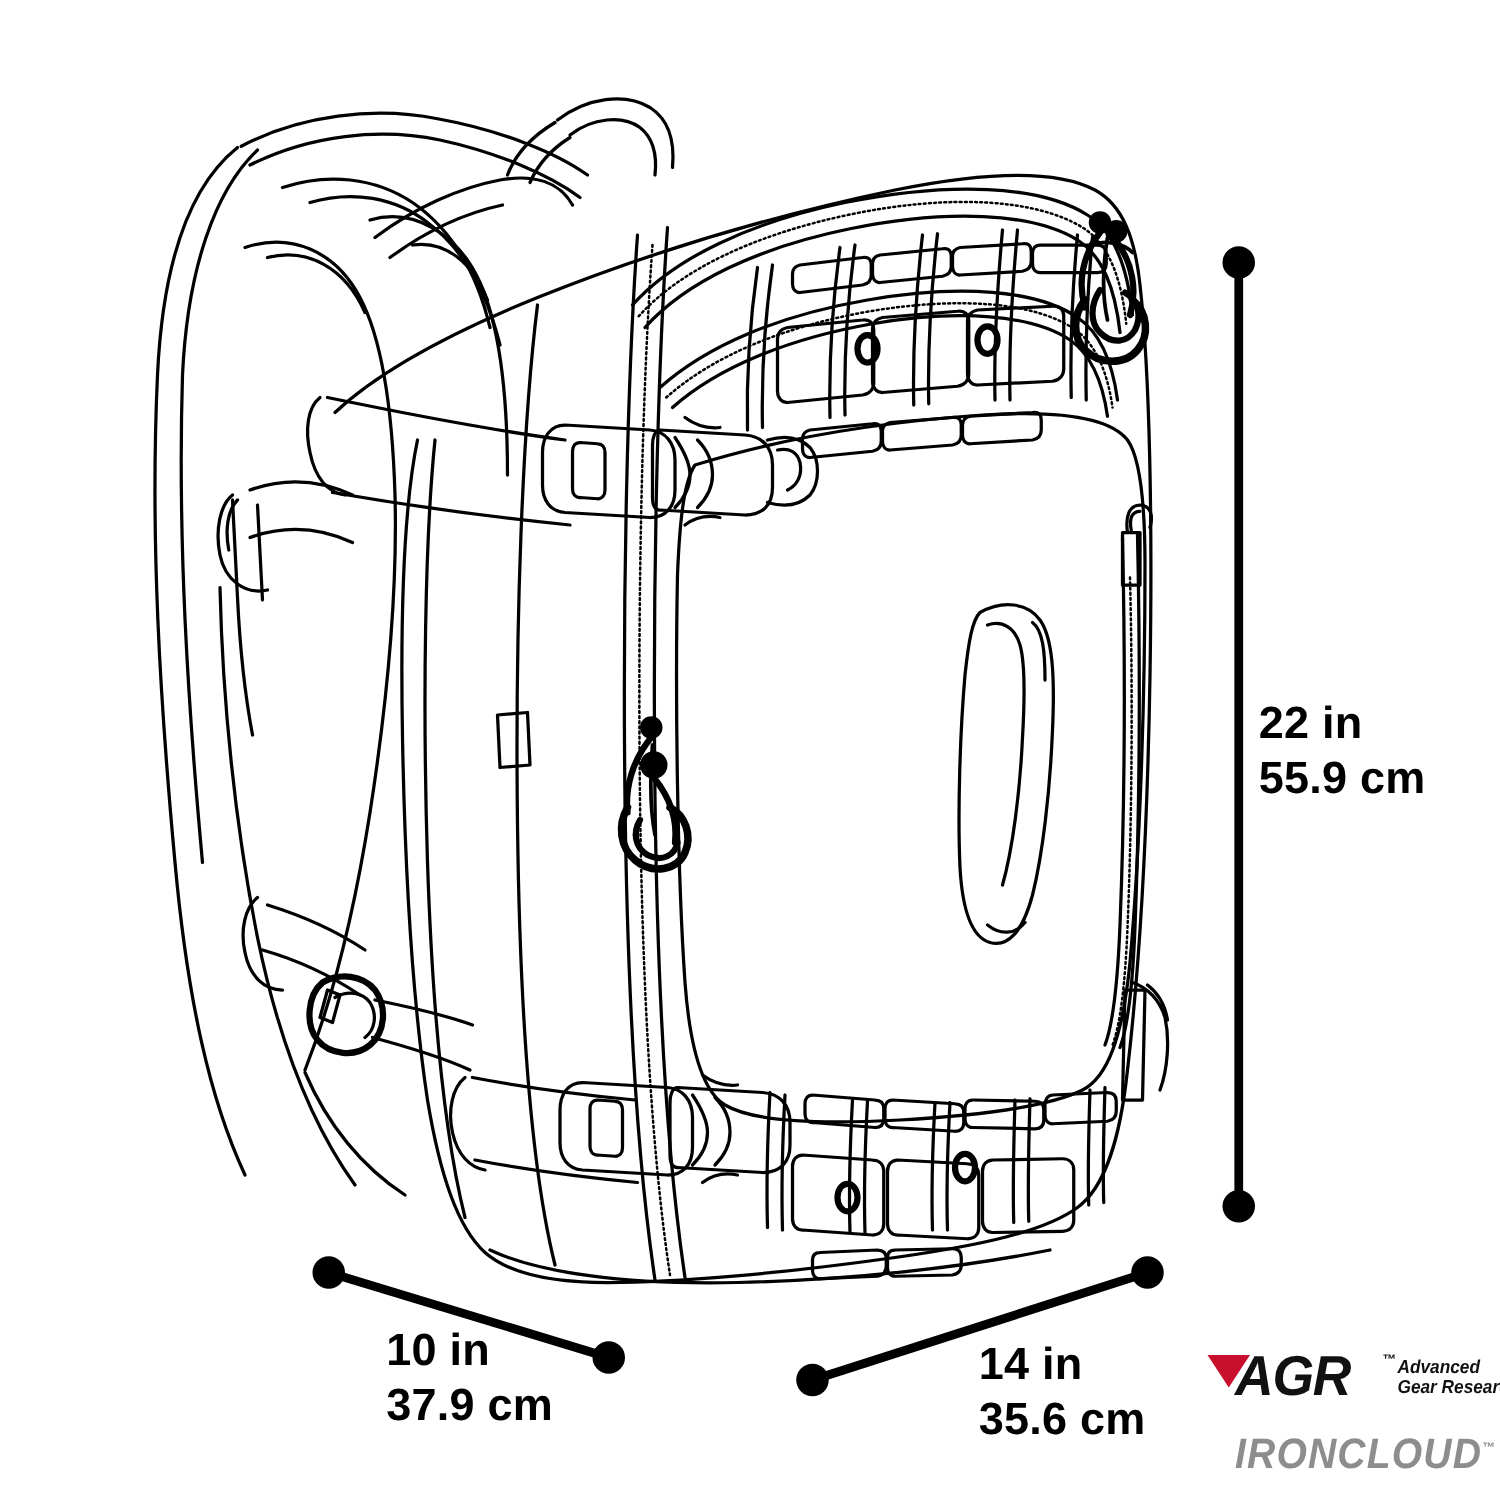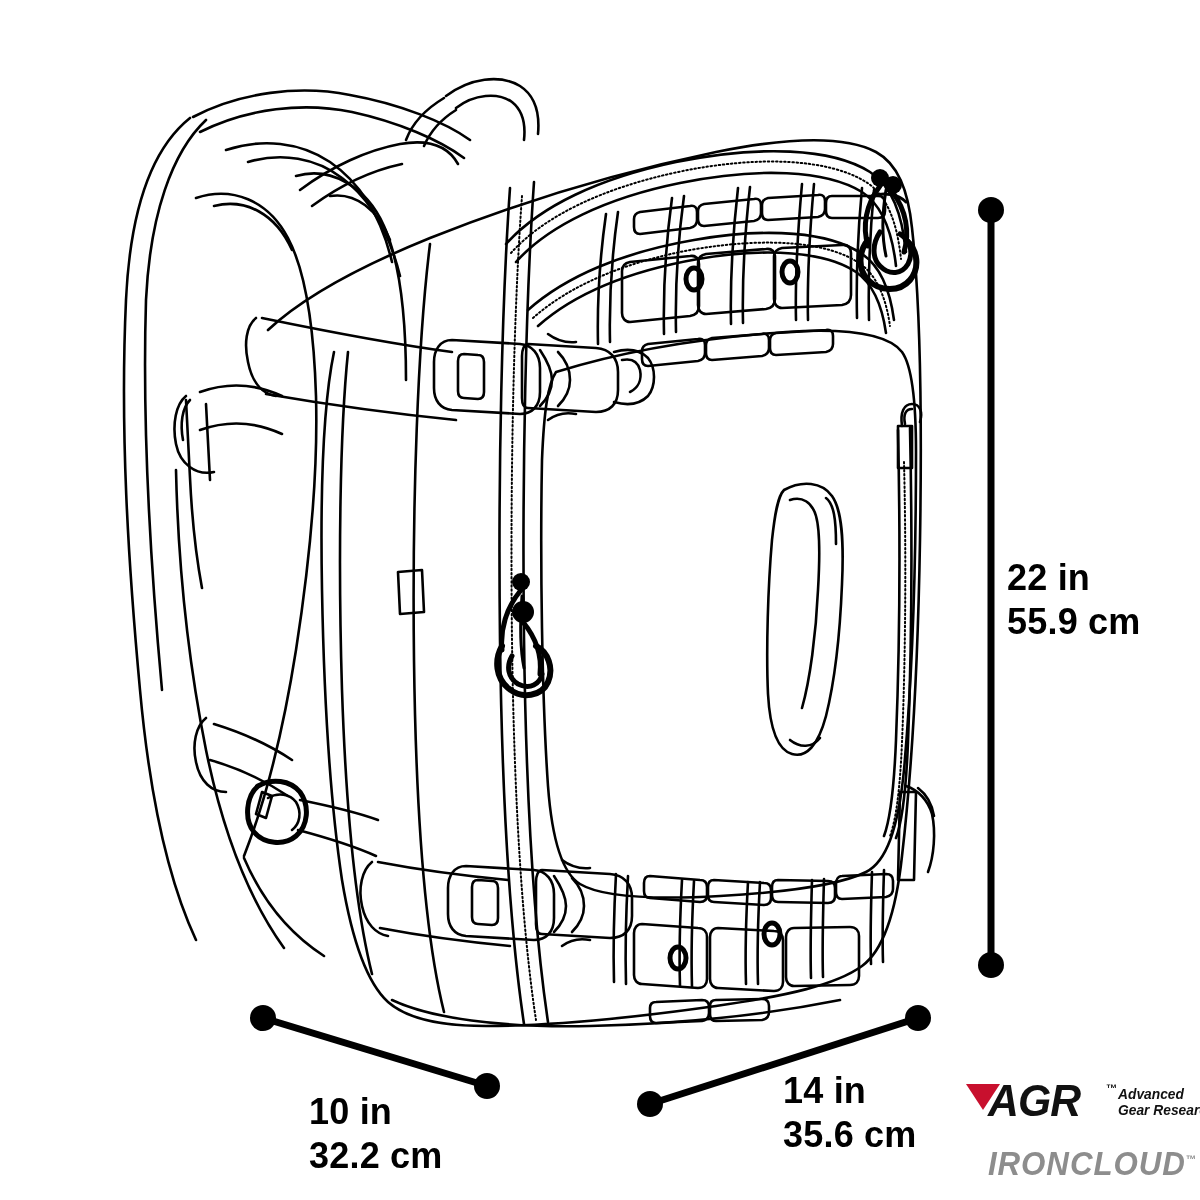--- a/index.html
+++ b/index.html
@@ -12,21 +12,21 @@
   .maxped{font-family:"Liberation Serif",serif;font-weight:bold;
           font-size:40px;letter-spacing:0.5px;color:#0a0a0a;
           transform:scaleX(0.88);transform-origin:right center;
           white-space:nowrap;line-height:1;}
   .maxped .cap{font-size:49px;}
   .maxped .reg{font-size:13px;vertical-align:super;font-weight:normal;}
 
   .dimlabel{position:absolute;color:#000;font-weight:bold;font-size:36px;
             line-height:1.22;letter-spacing:0.2px;white-space:nowrap;}
   #dim-h-label{left:1007px;top:556px;}
-  #dim-d-label{left:309px;top:1058px;margin-top:32px;}
+  #dim-d-label{left:309px;top:1058px;}
   #dim-w-label{left:783px;top:1069px;}
 
   .agr-block{position:absolute;left:966px;top:1082px;width:228px;height:52px;}
   .agr-tri{position:absolute;left:0;top:2px;width:0;height:0;
            border-left:17px solid transparent;border-right:17px solid transparent;
            border-top:26px solid #c8102e;}
   .agr-word{position:absolute;left:22px;top:-4px;font-size:45px;font-weight:bold;
             font-style:italic;color:#111;letter-spacing:-1px;
             transform:scaleX(0.95);transform-origin:left center;line-height:1;}
   .agr-tm{position:absolute;left:140px;top:0px;font-size:11px;font-weight:bold;color:#111;}
@@ -333,21 +333,21 @@
     </g>
   </svg>
 
   <div class="dimlabel" id="dim-h-label">
     <div>22 in</div>
     <div>55.9 cm</div>
   </div>
 
   <div class="dimlabel" id="dim-d-label">
     <div>10 in</div>
-    <div>32.2 cm</div>
+    <div>37.9 cm</div>
   </div>
 
   <div class="dimlabel" id="dim-w-label">
     <div>14 in</div>
     <div>35.6 cm</div>
   </div>
 
 
   <div class="agr-block">
     <div class="agr-tri"></div>

